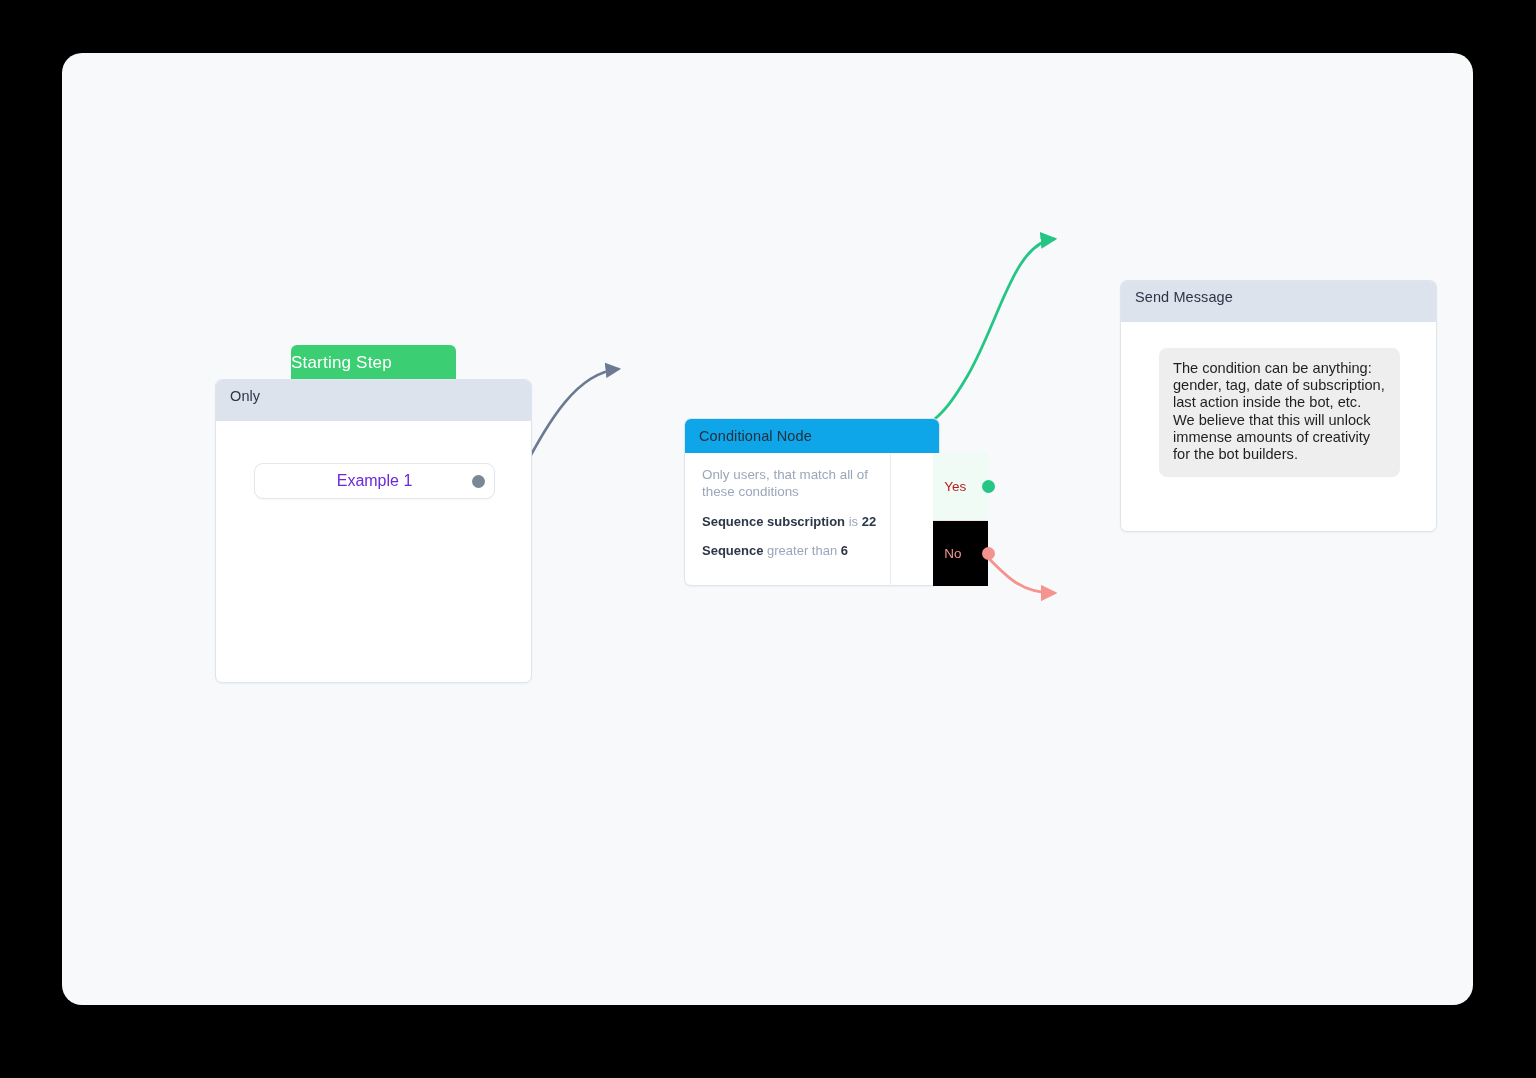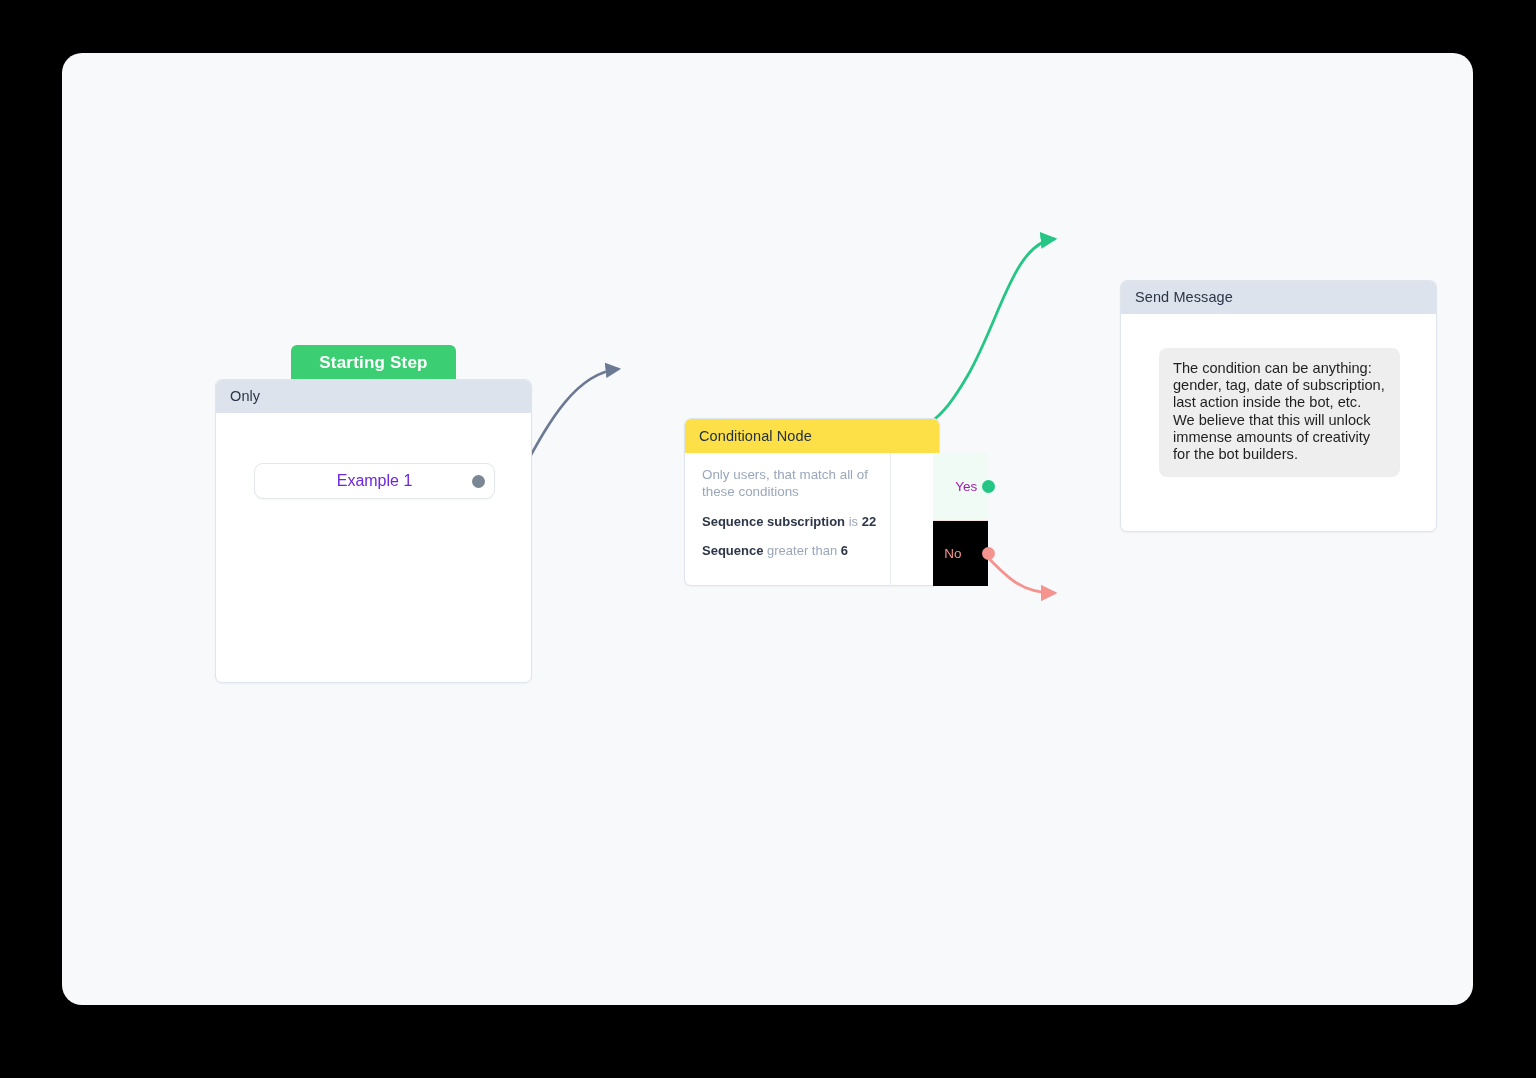--- a/index.html
+++ b/index.html
@@ -49,21 +49,21 @@
   
   .node {
     position: absolute;
     background: #ffffff;
     border: 1px solid #dfe5ec;
     border-radius: 7px;
     box-sizing: border-box;
     box-shadow: 0 1px 2px rgba(26,42,66,0.05);
   }
   .node-header {
-    height: 33px;
+    height: 41px;
     line-height: 33px;
     background: #dde3ec;
     border-top-left-radius: 6px;
     border-top-right-radius: 6px;
     padding: 0 14px;
     font-size: 14.5px;
     color: #2b3648;
     letter-spacing: 0.1px;
     box-sizing: border-box;
     overflow: hidden;
@@ -78,22 +78,21 @@
     position: absolute;
     left: 229px;
     top: 292px;
     width: 165px;
     height: 35px;
     background: #3cce72;
     border-top-left-radius: 6px;
     border-top-right-radius: 6px;
     color: #ffffff;
     font-size: 17px;
-    font-weight: bold;
-    text-align: center;
+    font-weight: normal;
     line-height: 35px;
     letter-spacing: 0.2px;
     box-sizing: border-box;
   }
 
   
   #post-node {
     left: 153px;
     top: 326px;
     width: 317px;
@@ -144,21 +143,21 @@
   .port-gray { background: #7a8794; right: 9px; }
 
   
   #cond-node {
     left: 622px;
     top: 365px;
     width: 256px;
     height: 168px;
   }
   #cond-node .node-header {
-    background: #fde047;
+    background: #0ea5e9;
     color: #22303f;
     height: 34px;
     line-height: 34px;
   }
   .cond-grid {
     display: flex;
     height: 133px;
     gap: 42px;
   }
   .cond-left {
@@ -190,21 +189,21 @@
   }
   .branch {
     flex: 1 1 50%;
     position: relative;
     font-size: 13.5px;
     display: flex;
     align-items: center;
     padding-left: 11px;
     box-sizing: border-box;
   }
-  .branch-yes { background: #effbf4; color: #a21caf; justify-content: center; }
+  .branch-yes { background: #effbf4; color: #b91c1c; }
   .branch-no  { background: #000000; color: #f4928d; border-top: 1px solid #f7e2e2; }
   .port-green { background: #25c685; right: -7px; }
   .port-red   { background: #f5938e; right: -7px; }
 
   
   #send-node-1 {
     left: 1058px;
     top: 227px;
     width: 317px;
     height: 252px;

